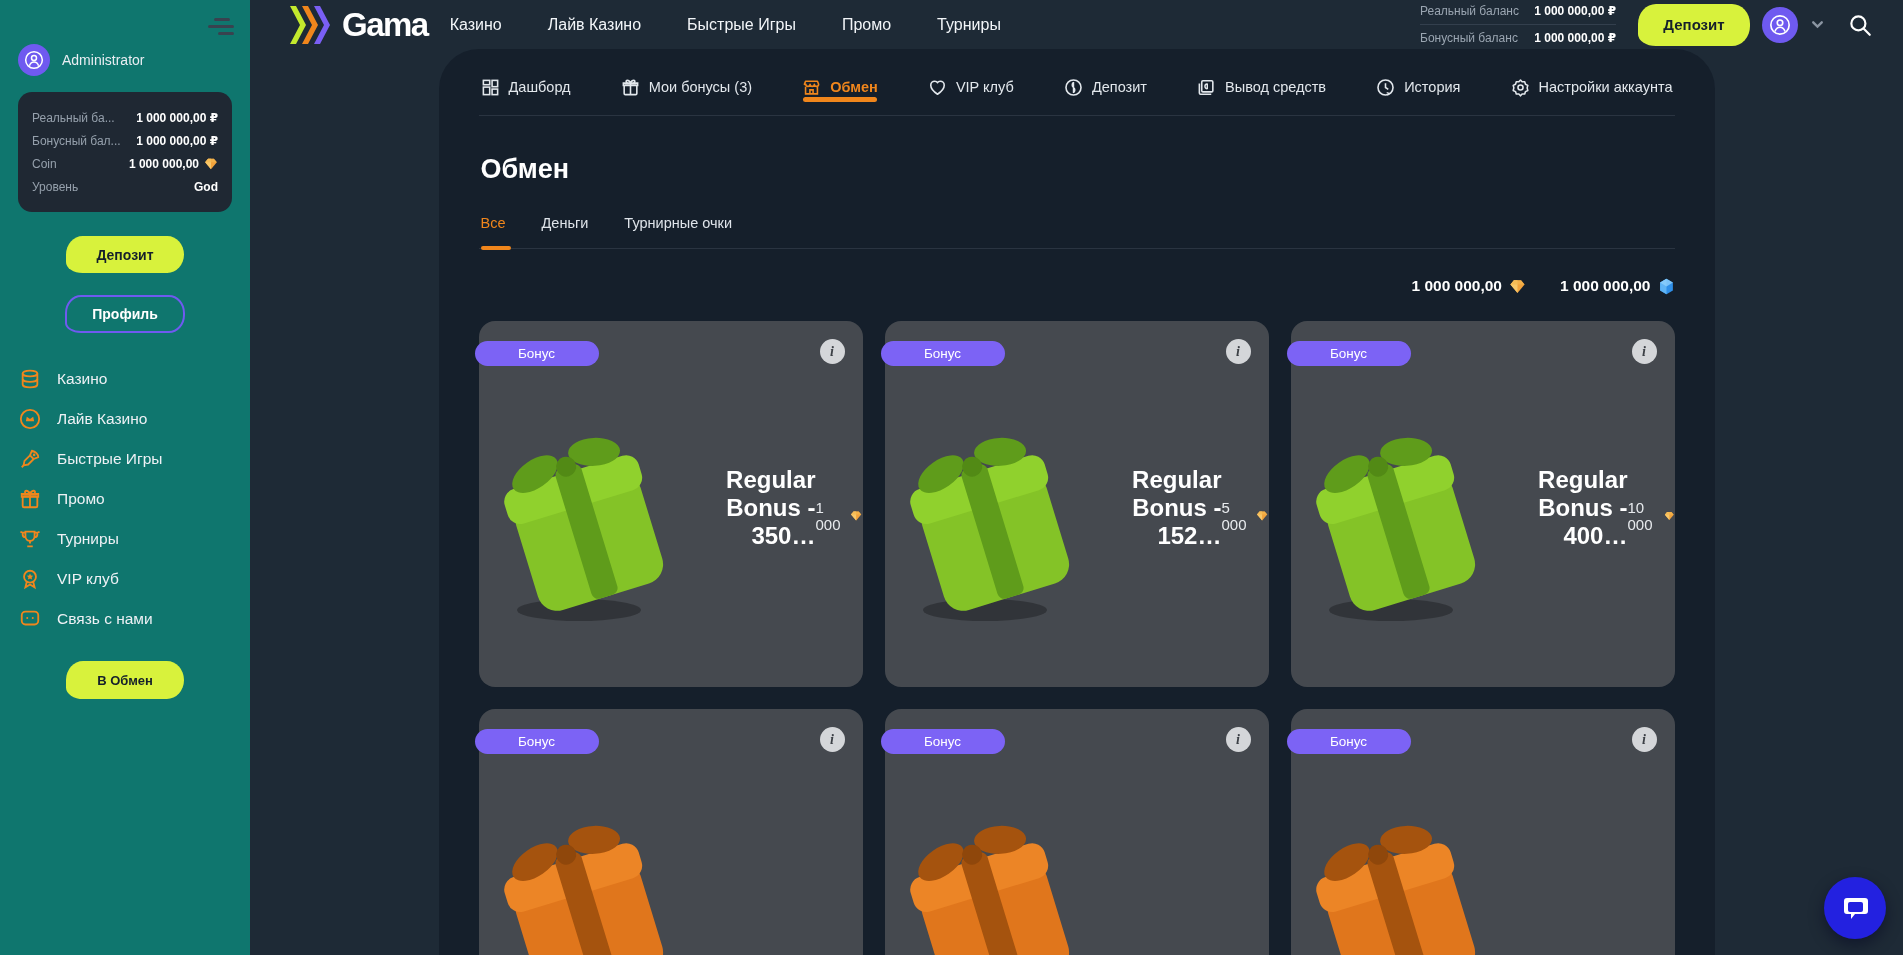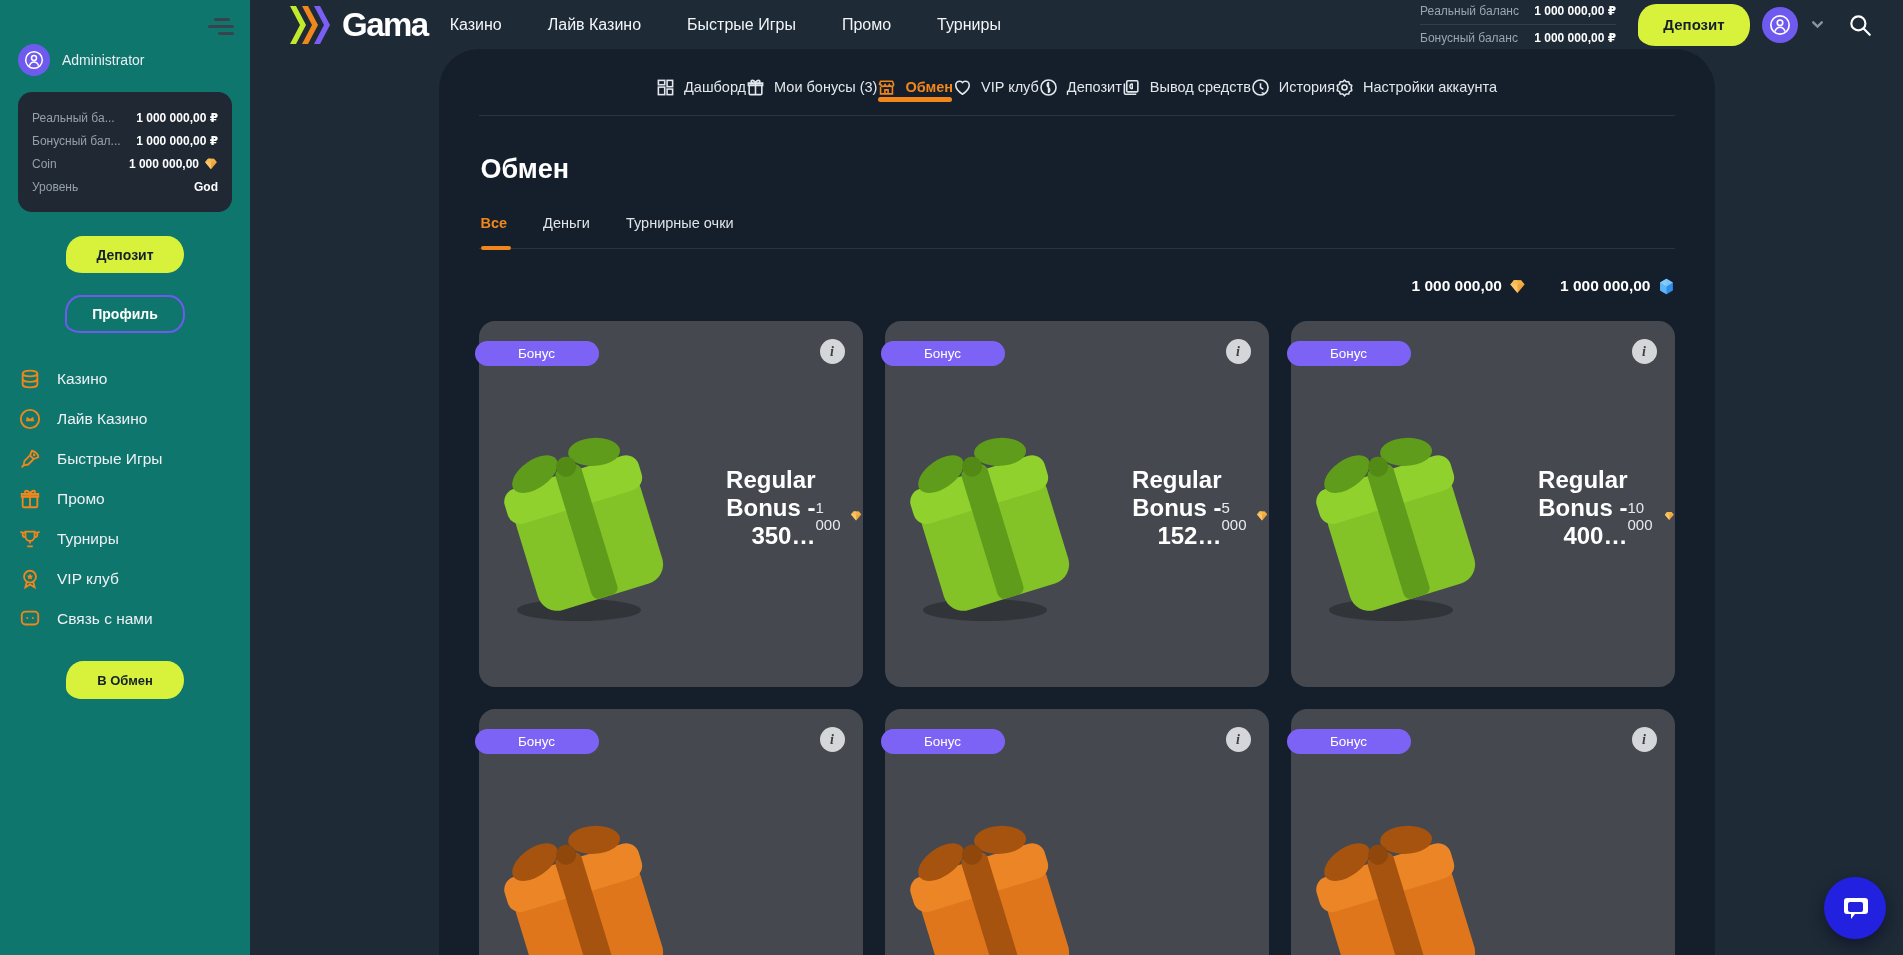--- a/index.html
+++ b/index.html
@@ -76,32 +76,32 @@
     display:flex; align-items:center; justify-content:center; cursor:pointer;
   }
   .chev { color:#8b95a2; display:flex; cursor:pointer; }
   .search-btn { width:30px; height:30px; display:flex; align-items:center; justify-content:center; cursor:pointer; color:#fff; margin-left:8px; }
 
   
   .panel {
     width:1276px; margin:0 auto; background:#151f2b; border-radius:40px 40px 0 0;
     padding:0 40px 40px; min-height:1200px;
   }
-  .tabs { display:flex; justify-content:center; align-items:center; padding:26px 2px 16px; border-bottom:1px solid #2a3441; height:67px; }
+  .tabs { display:flex; justify-content:space-between; align-items:center; padding:26px 2px 16px; border-bottom:1px solid #2a3441; height:67px; }
   .tab { display:flex; align-items:center; gap:9px; font-size:14.5px; color:#e2e7ec; cursor:pointer; position:relative; height:100%; }
   .tab .ico { width:19px; height:19px; display:flex; align-items:center; justify-content:center; }
   .tab.active { color:#f0861c; font-weight:bold; }
   .tab.active::after {
     content:""; position:absolute; left:50%; transform:translateX(-50%);
     bottom:-3px; width:74px; height:5px; border-radius:3px; background:#f0861c;
   }
   .page-title { font-size:27px; font-weight:bold; margin:38px 0 0 2px; color:#fff; }
   .filters { display:flex; gap:36px; margin-top:30px; border-bottom:1px solid #2a3441; padding:0 2px; }
   .filter { font-size:14.5px; color:#dfe4ea; padding-bottom:17px; position:relative; cursor:pointer; }
-  .filter.active { color:#f0861c; font-weight:bold; }
+  .filter.active { color:#f0861c; font-weight:normal; }
   .filter.active::after {
     content:""; position:absolute; left:0; bottom:-2px; width:30px; height:4px; border-radius:2px; background:#f0861c;
   }
   .shop-balances { display:flex; justify-content:flex-end; gap:34px; margin-top:28px; font-size:15.5px; font-weight:bold; }
   .shop-balances .bal { display:flex; align-items:center; gap:7px; }
   .cards { display:grid; grid-template-columns:repeat(3,1fr); gap:22px; margin-top:26px; }
   .card {
     background:#45494f; border-radius:16px; height:366px; position:relative; cursor:pointer;
     display:flex; flex-direction:row; align-items:center;
   }

